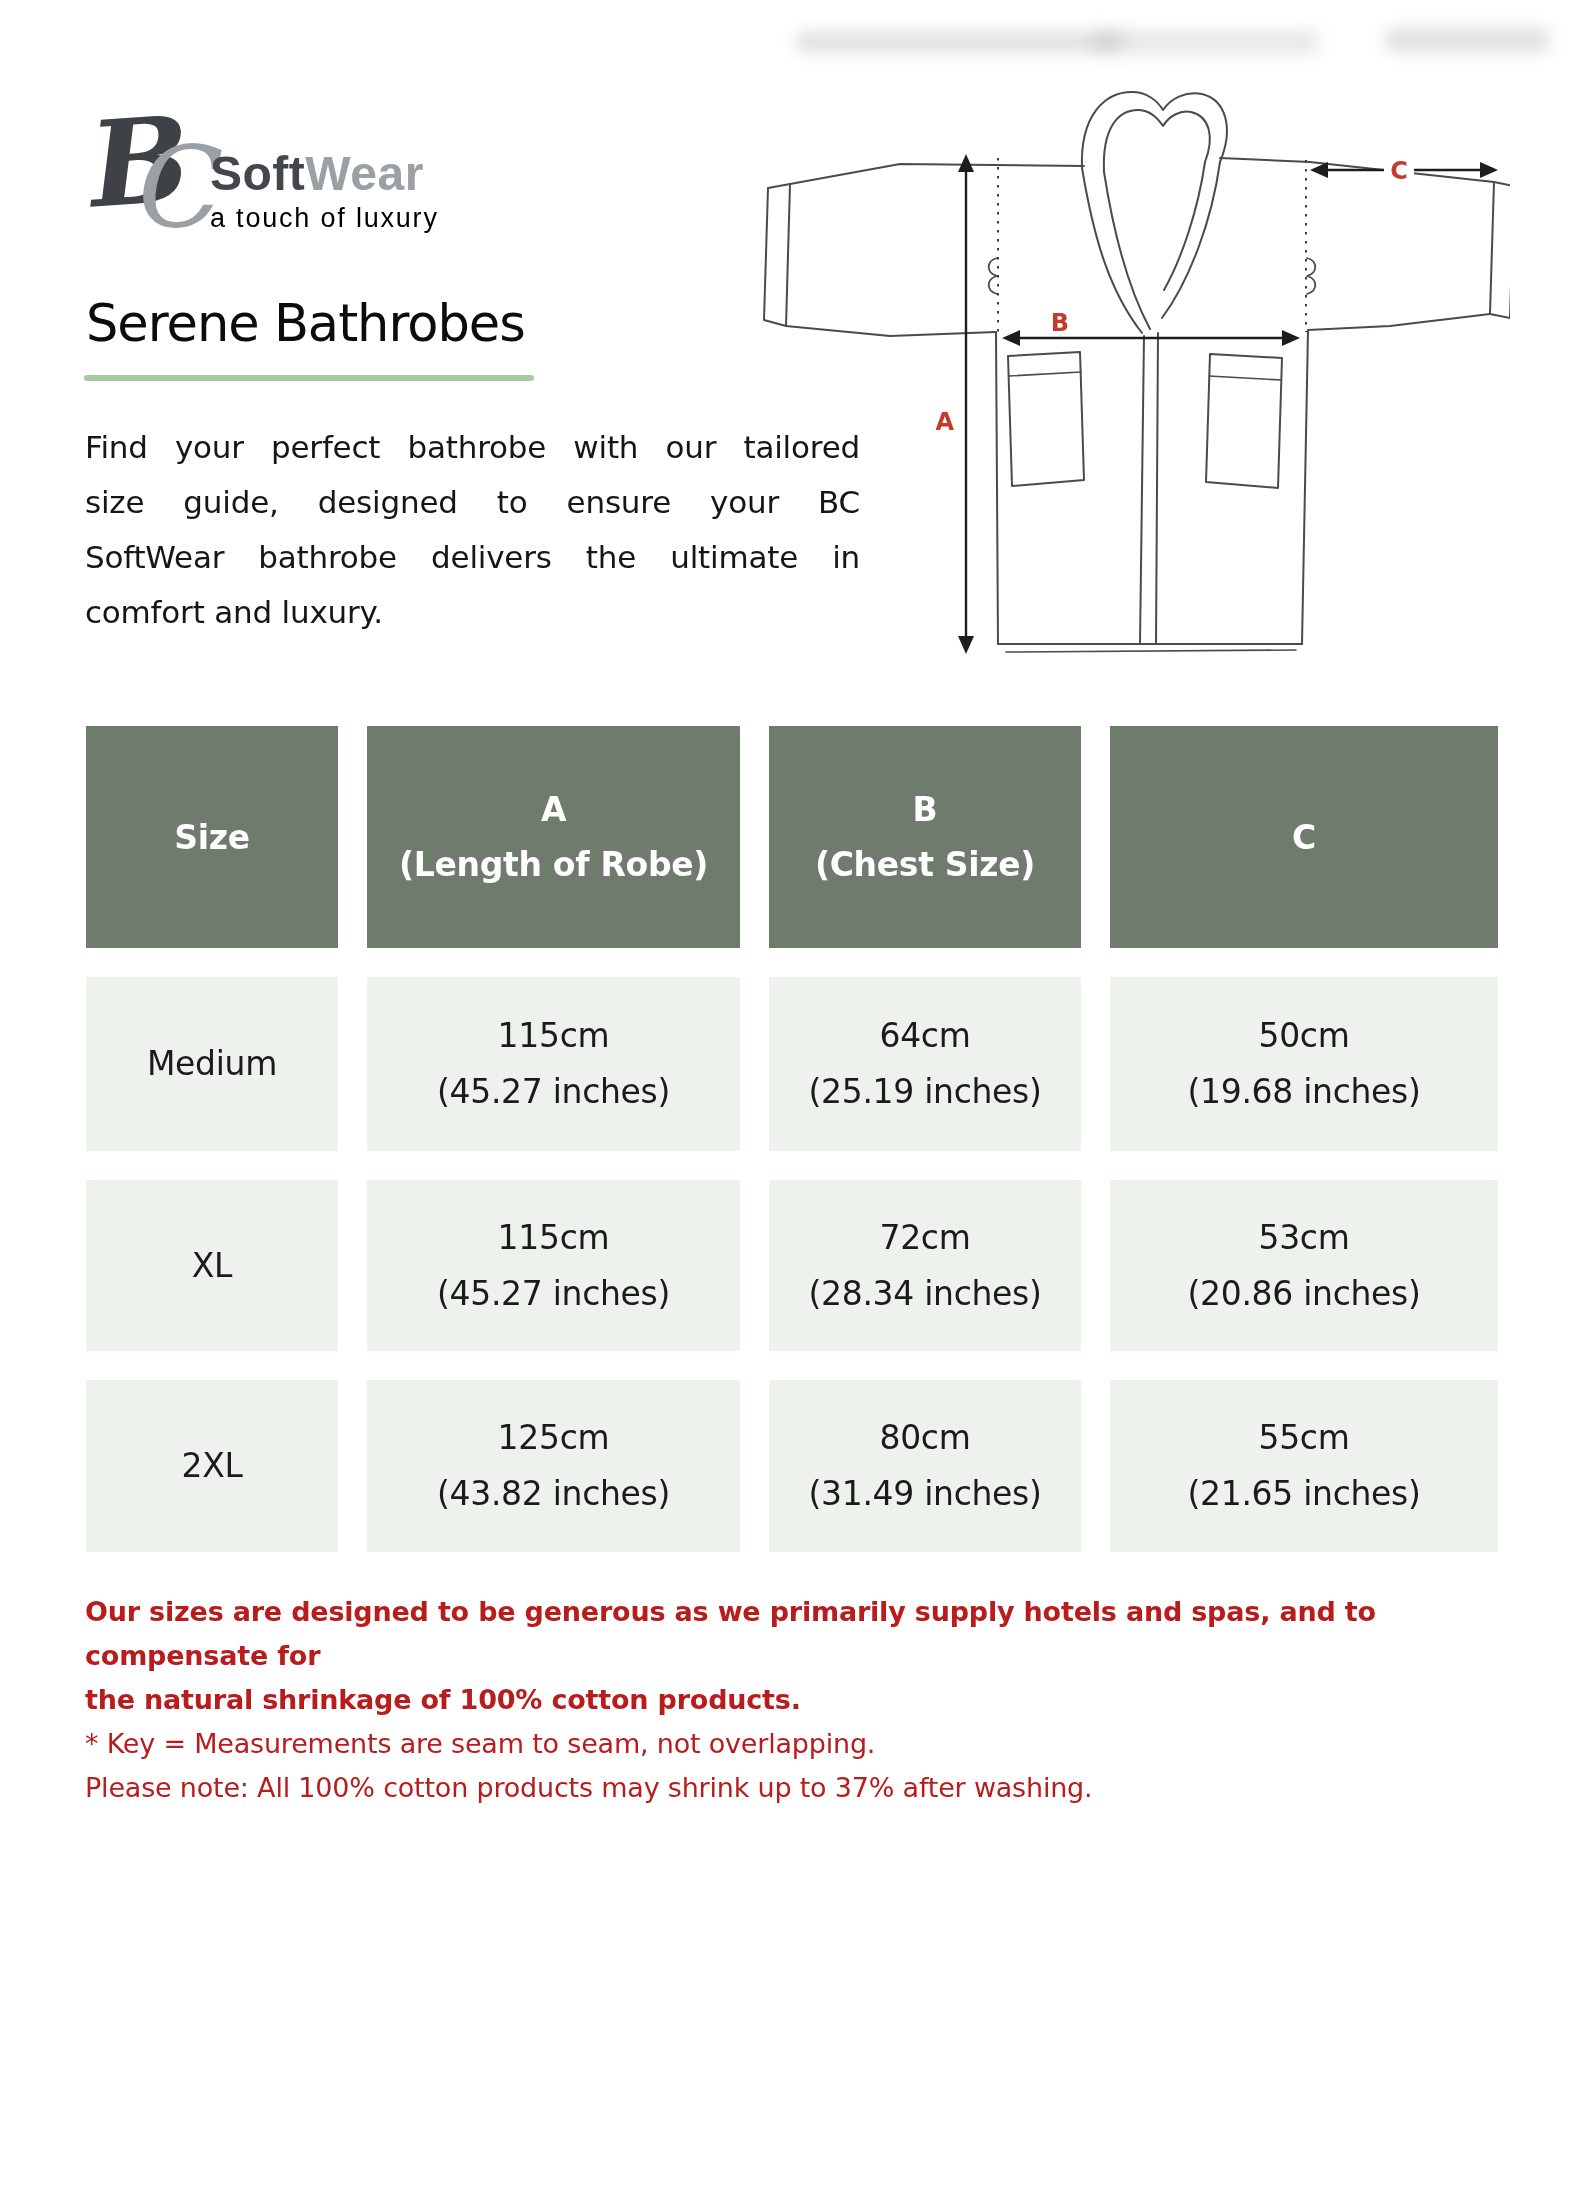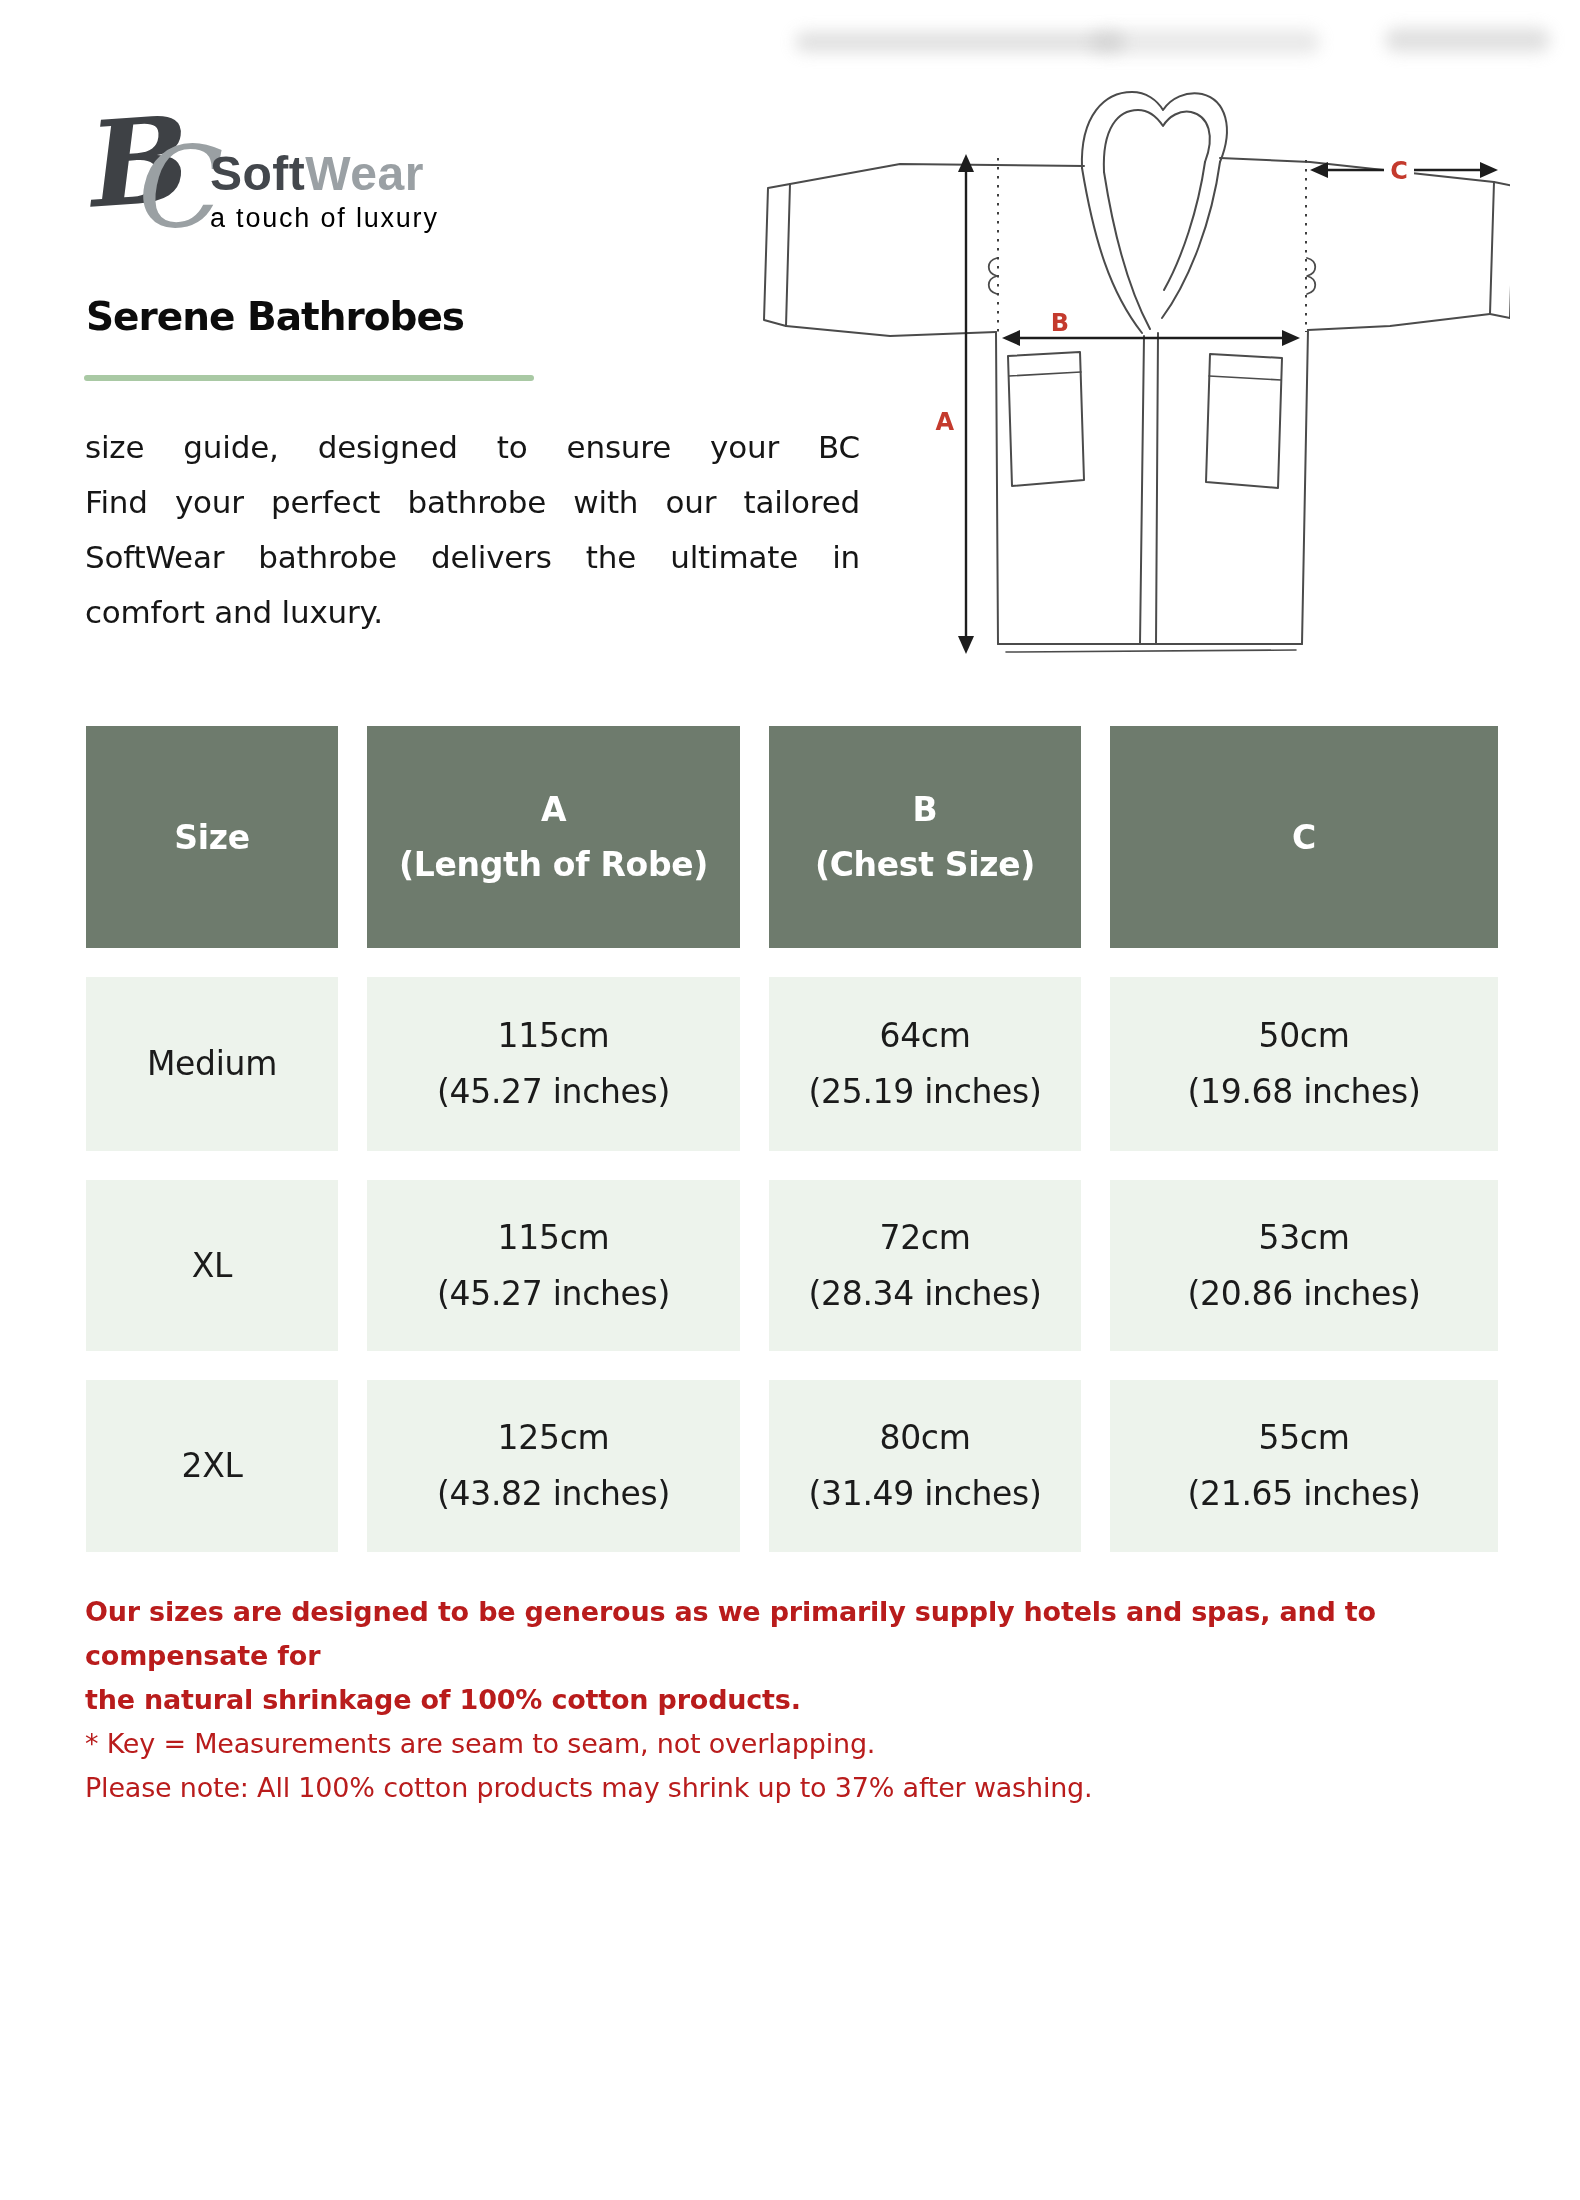--- a/index.html
+++ b/index.html
@@ -18,21 +18,21 @@
   .mono { position:absolute; font-family:"DejaVu Serif","Liberation Serif",serif; font-style:italic; }
   .mono-b { left:4px; top:8px; font-size:118px; font-weight:bold; color:#3e4145; transform:rotate(-4deg); }
   .mono-c { left:52px; top:38px; font-size:112px; color:#9aa0a3; }
   .brand { position:absolute; left:124px; top:36px; font-family:"Liberation Sans",sans-serif;margin-top:26px; }
   .brand-name { font-size:48px; font-weight:bold; letter-spacing:0.5px; }
   .brand-soft { color:#43474c; }
   .brand-wear { color:#9aa0a4; }
   .brand-tagline { margin-top:2px; font-size:27px; color:#000000; letter-spacing:1.8px; }
 
   
-  .title { left:86px; top:294px; font-size:39px; font-weight:700; letter-spacing:-1px; color:#0c0c0c; }
+  .title { left:86px; top:294px; font-size:51px; font-weight:400; letter-spacing:-1px; color:#0c0c0c; }
   .title-underline { left:84px; top:375px; width:450px; height:6px; background:#a9c9a4; border-radius:3px; }
 
   
   .intro { left:85px; top:420px; width:775px; font-size:31px; line-height:55px; letter-spacing:-0.2px; color:#161616; }
   .intro .jline { text-align:justify; text-align-last:justify; }
 
   
   .diagram { left:750px; top:40px; width:760px; height:625px; }
   .smudge { background:#b9b9b9; filter:blur(8px); border-radius:12px; }
   .smudge-1 { left:795px; top:32px; width:330px; height:20px; opacity:.45; }
@@ -145,22 +145,22 @@
     <path d="M 748,130 L 730,122 L 730,138 Z" stroke="none"></path>
   </g>
   <rect x="634" y="112" width="30" height="34" fill="#ffffff"></rect>
   <text class="dim-label" x="649" y="139" text-anchor="middle">C</text>
 </svg>
 
 <h1 class="abs title">Serene Bathrobes</h1>
 <div class="abs title-underline"></div>
 
 <div class="abs intro">
+  <div class="jline">Find your perfect bathrobe with our tailored</div>
   <div class="jline">size guide, designed to ensure your BC</div>
-  <div class="jline">Find your perfect bathrobe with our tailored</div>
   <div class="jline">SoftWear bathrobe delivers the ultimate in</div>
   <div>comfort and luxury.</div>
 </div>
 
 <div class="abs size-table">
 
   <div class="cell head">
     <span>Size</span>
 
   </div>

